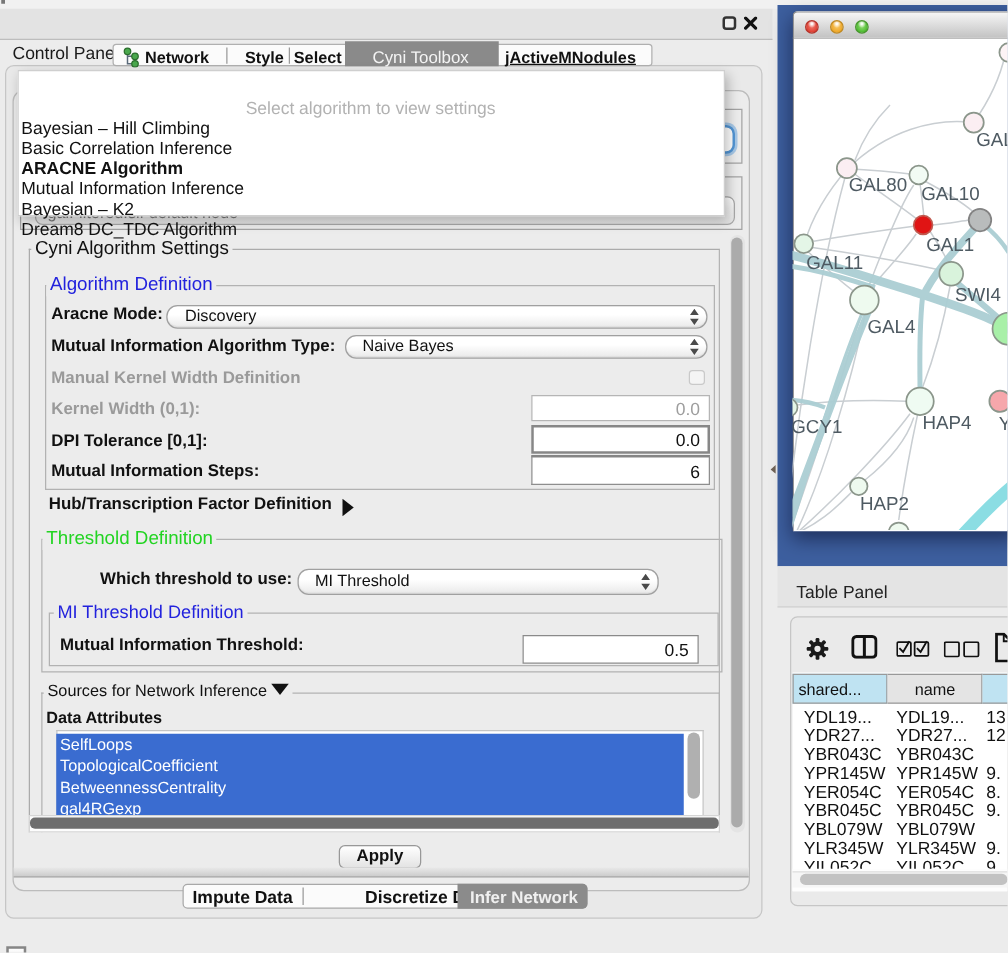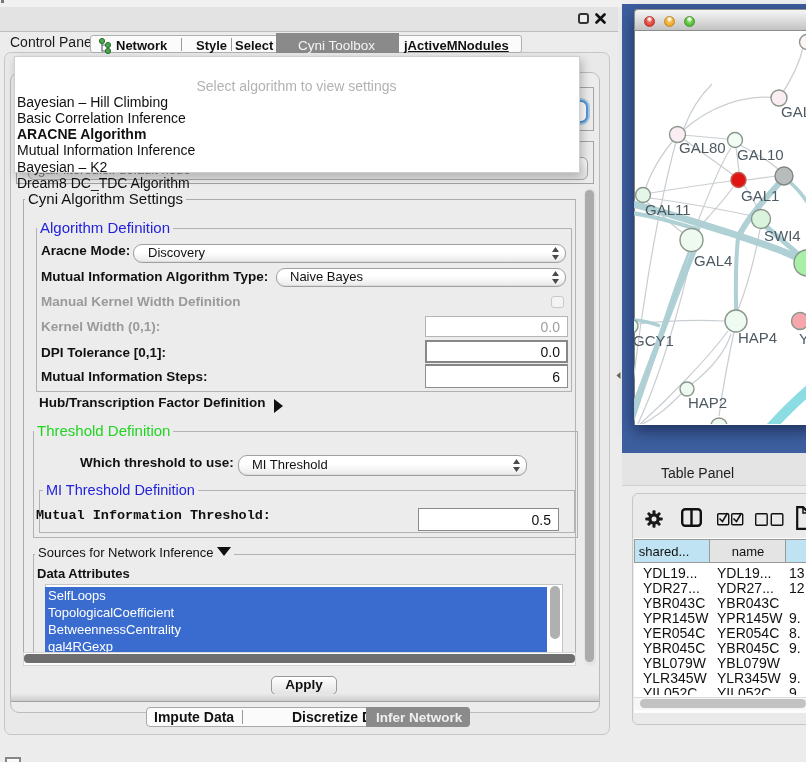--- a/index.html
+++ b/index.html
@@ -101,21 +101,21 @@
   <div class="abs lbl" style="left:80px;top:455px;">Which threshold to use:</div>
   <div class="abs combo" style="left:238px;top:455px;width:289px;height:21px;"></div>
   <div class="abs r13" style="left:252px;top:457px;">MI Threshold</div>
   <svg class="abs arrows" style="left:512px;top:459px;" width="9" height="13" viewBox="0 0 9 13">
       <path d="M4.5 0 L8 5 L1 5 Z M4.5 13 L8 8 L1 8 Z" fill="#4a4a4a"></path>
     </svg>
 
   <div class="abs" style="left:39px;top:490px;width:536px;height:43px;border:1px solid #b2b2b2;"></div>
   <div class="abs" style="left:43px;top:482px;background:#ececec;padding:0 3px;font-size:14.5px;line-height:17px;color:#2222dd;white-space:nowrap;">MI Threshold Definition</div>
 
-  <div class="abs lbl" style="left:36px;top:508px;font-family:Liberation Mono, monospace;">Mutual Information Threshold:</div>
+  <div class="abs lbl" style="left:48px;top:508px;">Mutual Information Threshold:</div>
   <div class="abs" style="left:418px;top:508px;width:141px;height:23px;background:#fff;border:1px solid #8a8a8a;"></div>
   <div class="abs" style="left:418px;top:512px;width:133px;text-align:right;font-size:14px;color:#111;">0.5</div>
 
   <div class="abs" style="left:33px;top:554px;width:543px;height:112px;border:1px solid #b2b2b2;border-bottom:none;"></div>
   <div class="abs" style="left:35px;top:545px;background:#ececec;padding:0 3px;font-size:13px;line-height:16px;color:#111;white-space:nowrap;">Sources for Network Inference <span style="display:inline-block;width:0;height:0;border-left:7px solid transparent;border-right:7px solid transparent;border-top:9px solid #111;vertical-align:1px;"></span></div>
 
   <div class="abs b13" style="left:37px;top:566px;">Data Attributes</div>
 
   <div class="abs" style="left:45px;top:584px;width:518px;height:68px;background:#fff;border:1px solid #c4c4c4;border-bottom:none;overflow:hidden;"></div>
   <div class="abs" style="left:45px;top:587px;width:502px;height:65px;background:#3a6cd0;"></div>
@@ -233,21 +233,21 @@
       <text x="694" y="266">GAL4</text>
       <text x="633" y="346">GCY1</text>
       <text x="738" y="343">HAP4</text>
       <text x="799" y="344">Y</text>
       <text x="688" y="408">HAP2</text>
     </g>
   </svg>
 </div>
 
 <div class="abs" style="left:622px;top:453px;width:184px;height:33px;background:#e4e4e4;border-bottom:1px solid #cfcfcf;"></div>
-<div class="abs" style="left:637px;top:465px;font-size:14px;color:#222;margin-left:24px;">Table Panel</div>
+<div class="abs" style="left:637px;top:465px;font-size:14px;color:#222;">Table Panel</div>
 <div id="tablecard">
   <div class="abs" style="left:632px;top:493px;width:180px;height:232px;background:#eaeaea;border:1px solid #c6c6c6;border-radius:6px;"></div>
 
   <svg class="abs" style="left:645px;top:510px;" width="18" height="18" viewBox="0 0 18 18">
     <g fill="#1a1a1a">
       <circle cx="9" cy="9" r="5.8"></circle>
       <g>
         <rect x="7.5" y="0.3" width="3" height="4" rx="1"></rect>
         <rect x="7.5" y="13.7" width="3" height="4" rx="1"></rect>
         <rect x="0.3" y="7.5" width="4" height="3" rx="1"></rect>

